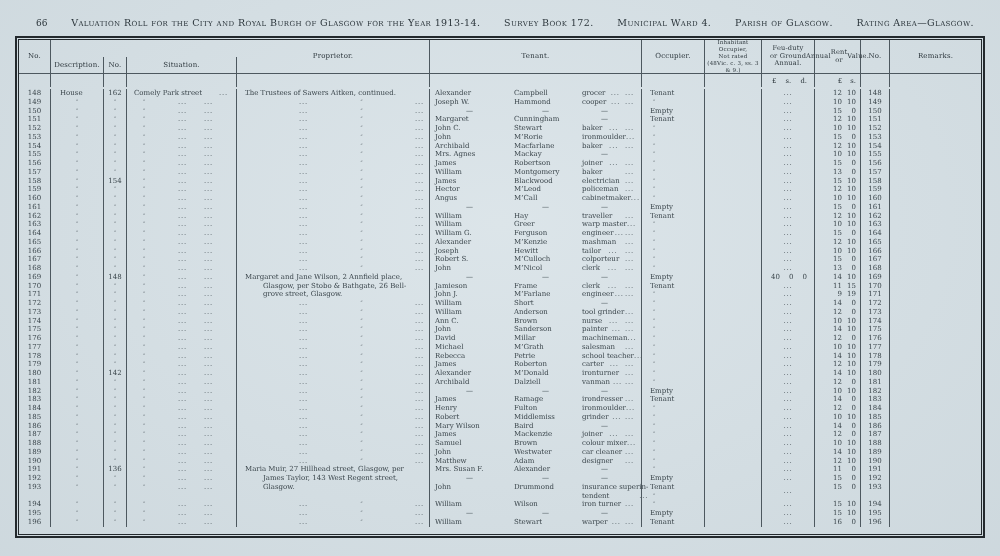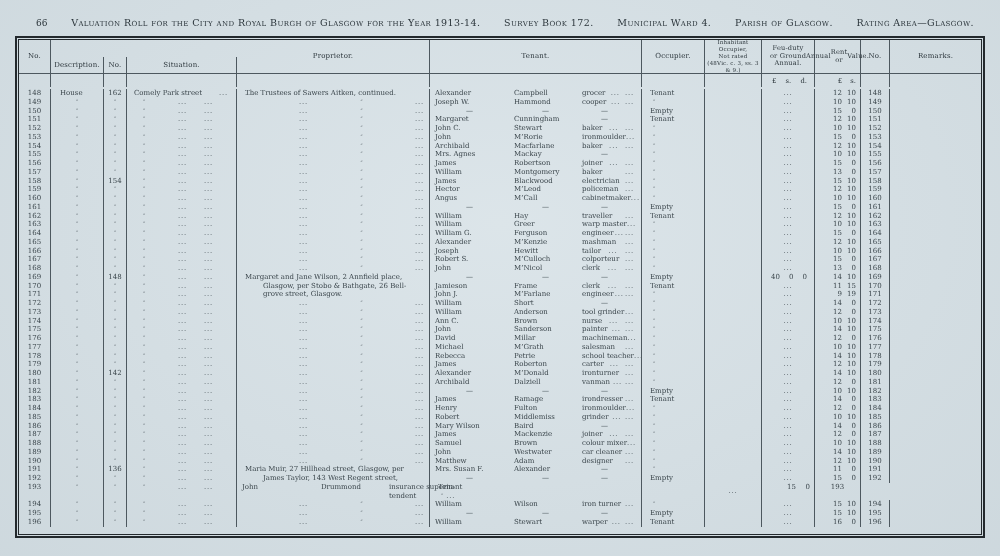--- a/index.html
+++ b/index.html
@@ -1870,20 +1870,21 @@
           </div>
           <div class="brow tall">
             <div class="bc c-no">193</div>
             <div class="bc c-desc dit">″</div>
             <div class="bc c-sno dit">″</div>
             <div class="bc c-sit">
               <span class="sit-main dit">″</span>
               <span class="dots">...</span>
               <span class="dots">...</span>
             </div>
+            <div class="bc c-prop pc"><span>Glasgow.</span></div>
             <div class="bc c-ten">
               <span class="t-f">John</span>
               <span class="t-s">Drummond</span>
               <div class="t-oc">
                 <div class="ocl">
                   <span>insurance superin-</span>
                 </div>
                 <div class="ocl">
                   <span>tendent</span>
                   <span class="dots">...</span>

